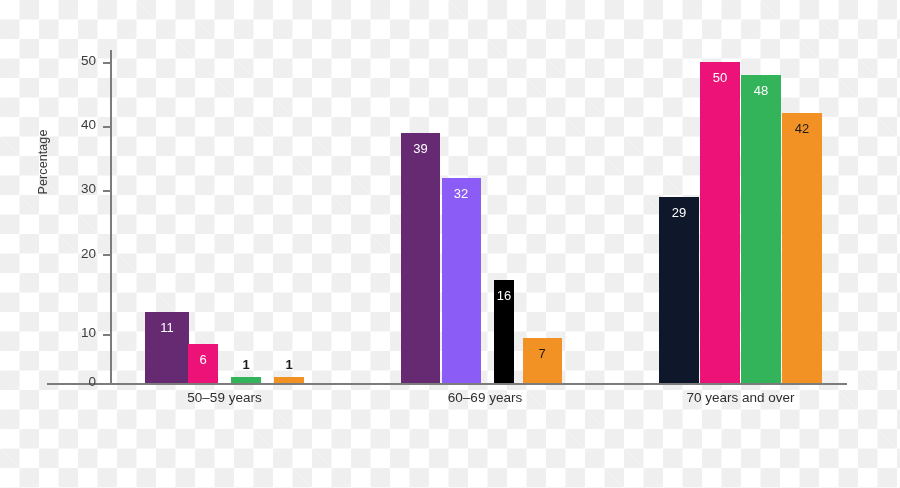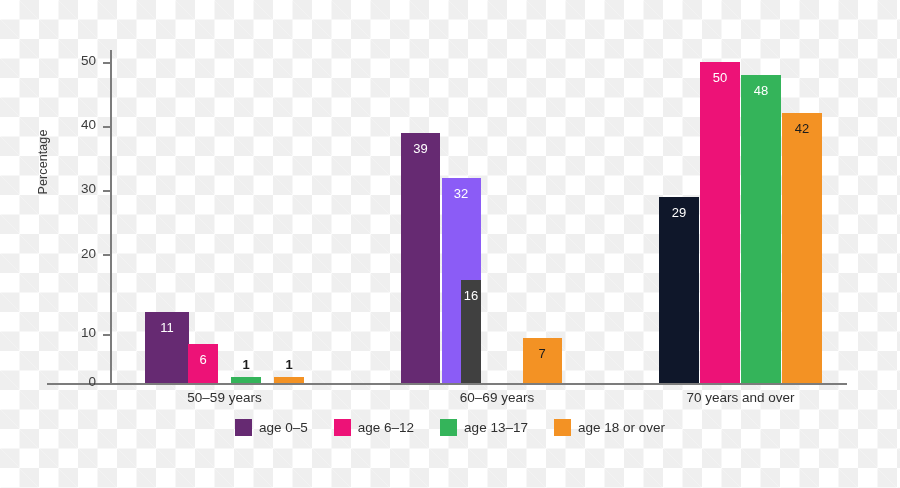--- a/index.html
+++ b/index.html
@@ -205,21 +205,21 @@
         </div>
         <div class="bar" style="left: 164px; width: 30px; height: 6.42px; background: rgb(243, 146, 36);">
           <span class="bar-value above">1</span>
         </div>
         <div class="bar" style="left: 291px; width: 39px; height: 250.38px; background: rgb(102, 42, 114); text-decoration: underline;">
           <span class="bar-value inside">39</span>
         </div>
         <div class="bar" style="left: 331.5px; width: 39px; height: 205.44px; background: #8b5cf6;">
           <span class="bar-value inside">32</span>
         </div>
-        <div class="bar" style="left: 351px; width: 20px; height: 102.72px; background: #404040;">
+        <div class="bar" style="left: 384px; width: 20px; height: 102.72px; background: #000000;">
           <span class="bar-value inside">16</span>
         </div>
         <div class="bar" style="left: 412.5px; width: 39px; height: 44.94px; background: rgb(243, 146, 36);">
           <span class="bar-value inside dark">7</span>
         </div>
         <div class="bar" style="left: 549px; width: 40px; height: 186.18px; background: #0f172a;">
           <span class="bar-value inside">29</span>
         </div>
         <div class="bar" style="left: 590px; width: 40px; height: 321px; background: rgb(237, 18, 119);">
           <span class="bar-value inside">50</span>
@@ -228,36 +228,18 @@
           <span class="bar-value inside">48</span>
         </div>
         <div class="bar" style="left: 672px; width: 40px; height: 269.64px; background: rgb(243, 146, 36);">
           <span class="bar-value inside dark">42</span>
         </div>
       </div>
   </div>
 
   <div id="group-labels">
       <div class="group-label" style="left: 124.5px; width: 200px;">50–59 years</div>
-      <div class="group-label" style="left: 397px; width: 200px;">60–69 years</div>
+      <div class="group-label" style="left: 385px; width: 200px;">60–69 years</div>
       <div class="group-label" style="left: 640.5px; width: 200px;">70 years and over</div>
     </div>
 
-  <div class="legend" id="legend">
-      <div class="legend-item">
-        <span class="legend-swatch" style="background:#662a72"></span>
-        <span class="legend-text">age 0–5</span>
-      </div>
-      <div class="legend-item">
-        <span class="legend-swatch" style="background:#ed1277"></span>
-        <span class="legend-text">age 6–12</span>
-      </div>
-      <div class="legend-item">
-        <span class="legend-swatch" style="background:#34b45a"></span>
-        <span class="legend-text">age 13–17</span>
-      </div>
-      <div class="legend-item">
-        <span class="legend-swatch" style="background:#f39224"></span>
-        <span class="legend-text">age 18 or over</span>
-      </div>
-    </div>
 
 </div>
 
 </body></html>

